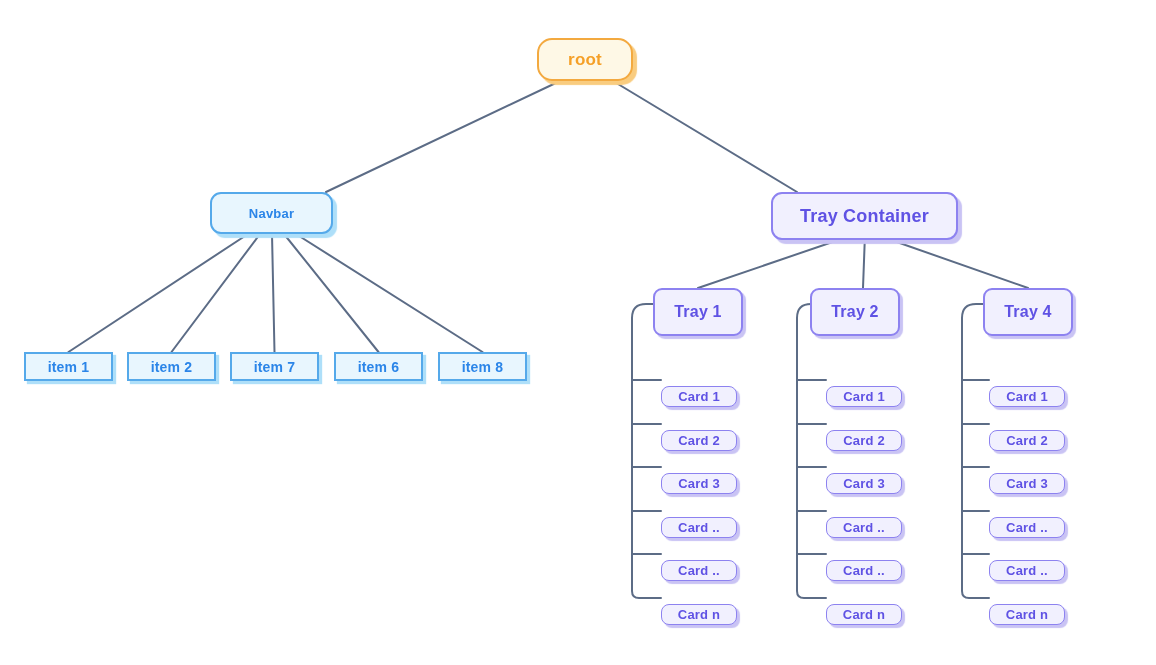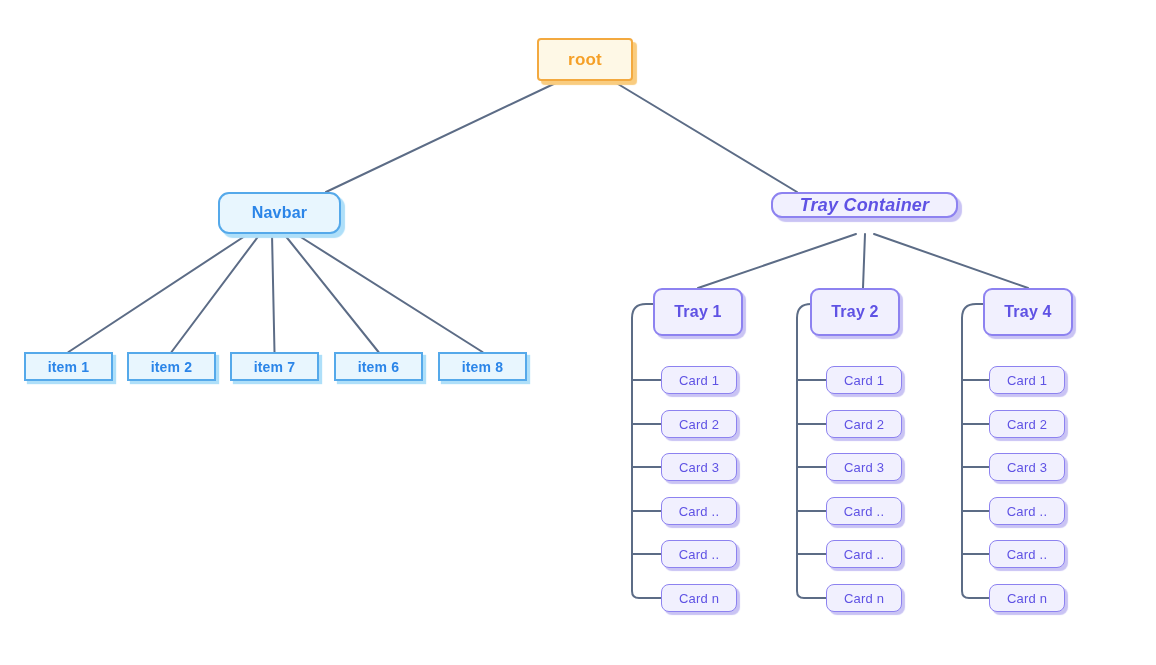--- a/index.html
+++ b/index.html
@@ -51,42 +51,43 @@
   .purple {
     background: #F1F0FE;
     border: 2px solid #8D82F0;
     color: #5F52E4;
     box-shadow: 4px 4px 1px #C9C3F4;
   }
   .purple.small { box-shadow: 3px 3px 1px #C9C3F4; }
 
   .root-node {
     left: 537px; top: 38px; width: 96px; height: 43px;
-    border-radius: 4px; font-size: 17px;
+    border-radius: 15px; font-size: 17px;
   }
   .navbar-node {
     left: 210px; top: 192px; width: 123px; height: 42px;
-    border-radius: 11px; font-size: 16px; margin-left: 8px;
+    border-radius: 11px; font-size: 13px;
   }
   .tray-container-node {
-    left: 771px; top: 192px; width: 187px; height: 26px;
-    border-radius: 11px; font-size: 18px; font-style: italic;
+    left: 771px; top: 192px; width: 187px; height: 48px;
+    border-radius: 11px; font-size: 18px;
   }
   .item-node {
     top: 352px; width: 89px; height: 29px;
     border-radius: 0; font-size: 14px; font-weight: 600;
   }
   .tray-node {
     top: 288px; width: 90px; height: 48px;
     border-radius: 9px; font-size: 16px;
   }
   .card-node {
-    width: 76px; height: 28px;
-    border-radius: 8px; font-size: 13px; font-weight: 400;
+    width: 76px; height: 21px;
+    border-radius: 8px; font-size: 13px; font-weight: 700;
     border-width: 1.5px;
+    margin-top: 20px;
   }
 </style>
 </head>
 <body>
 
 <div id="stage">
 
   <svg id="edges" width="1156" height="665" viewBox="0 0 1156 665">
     <g fill="none" stroke="#5C6C86" stroke-width="2" stroke-linecap="round">
 

